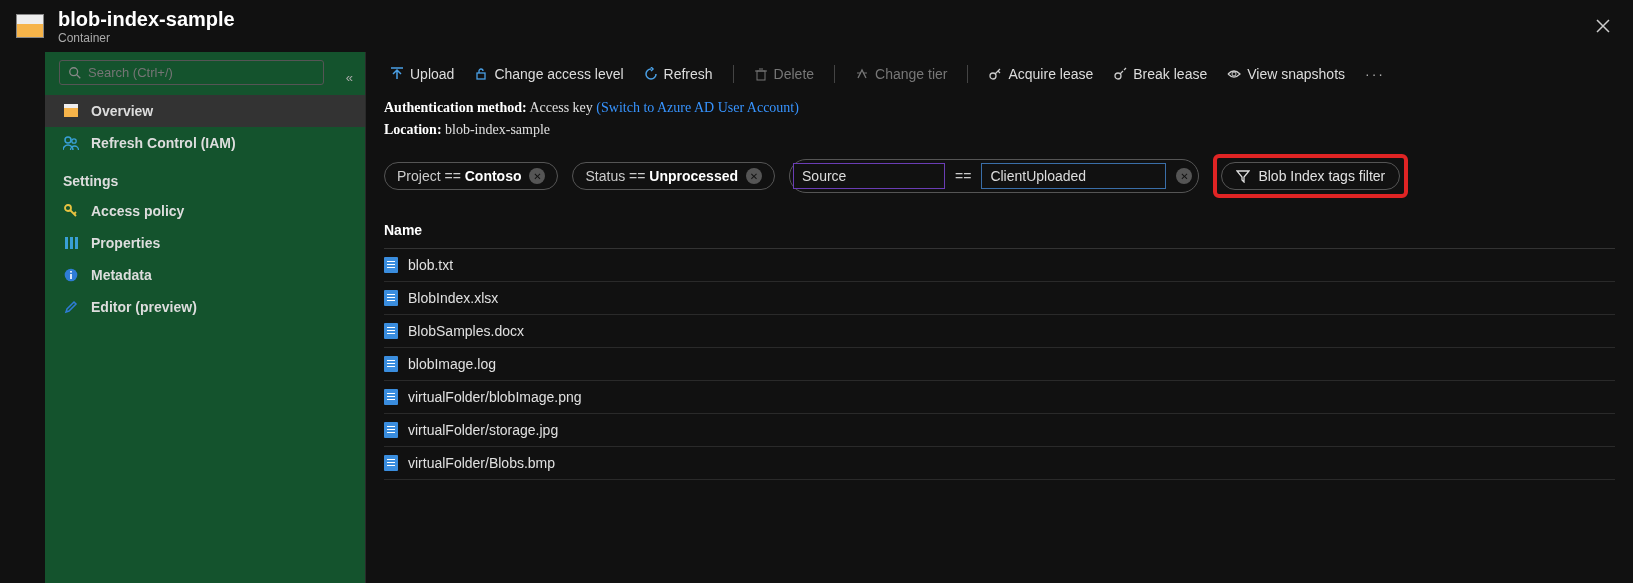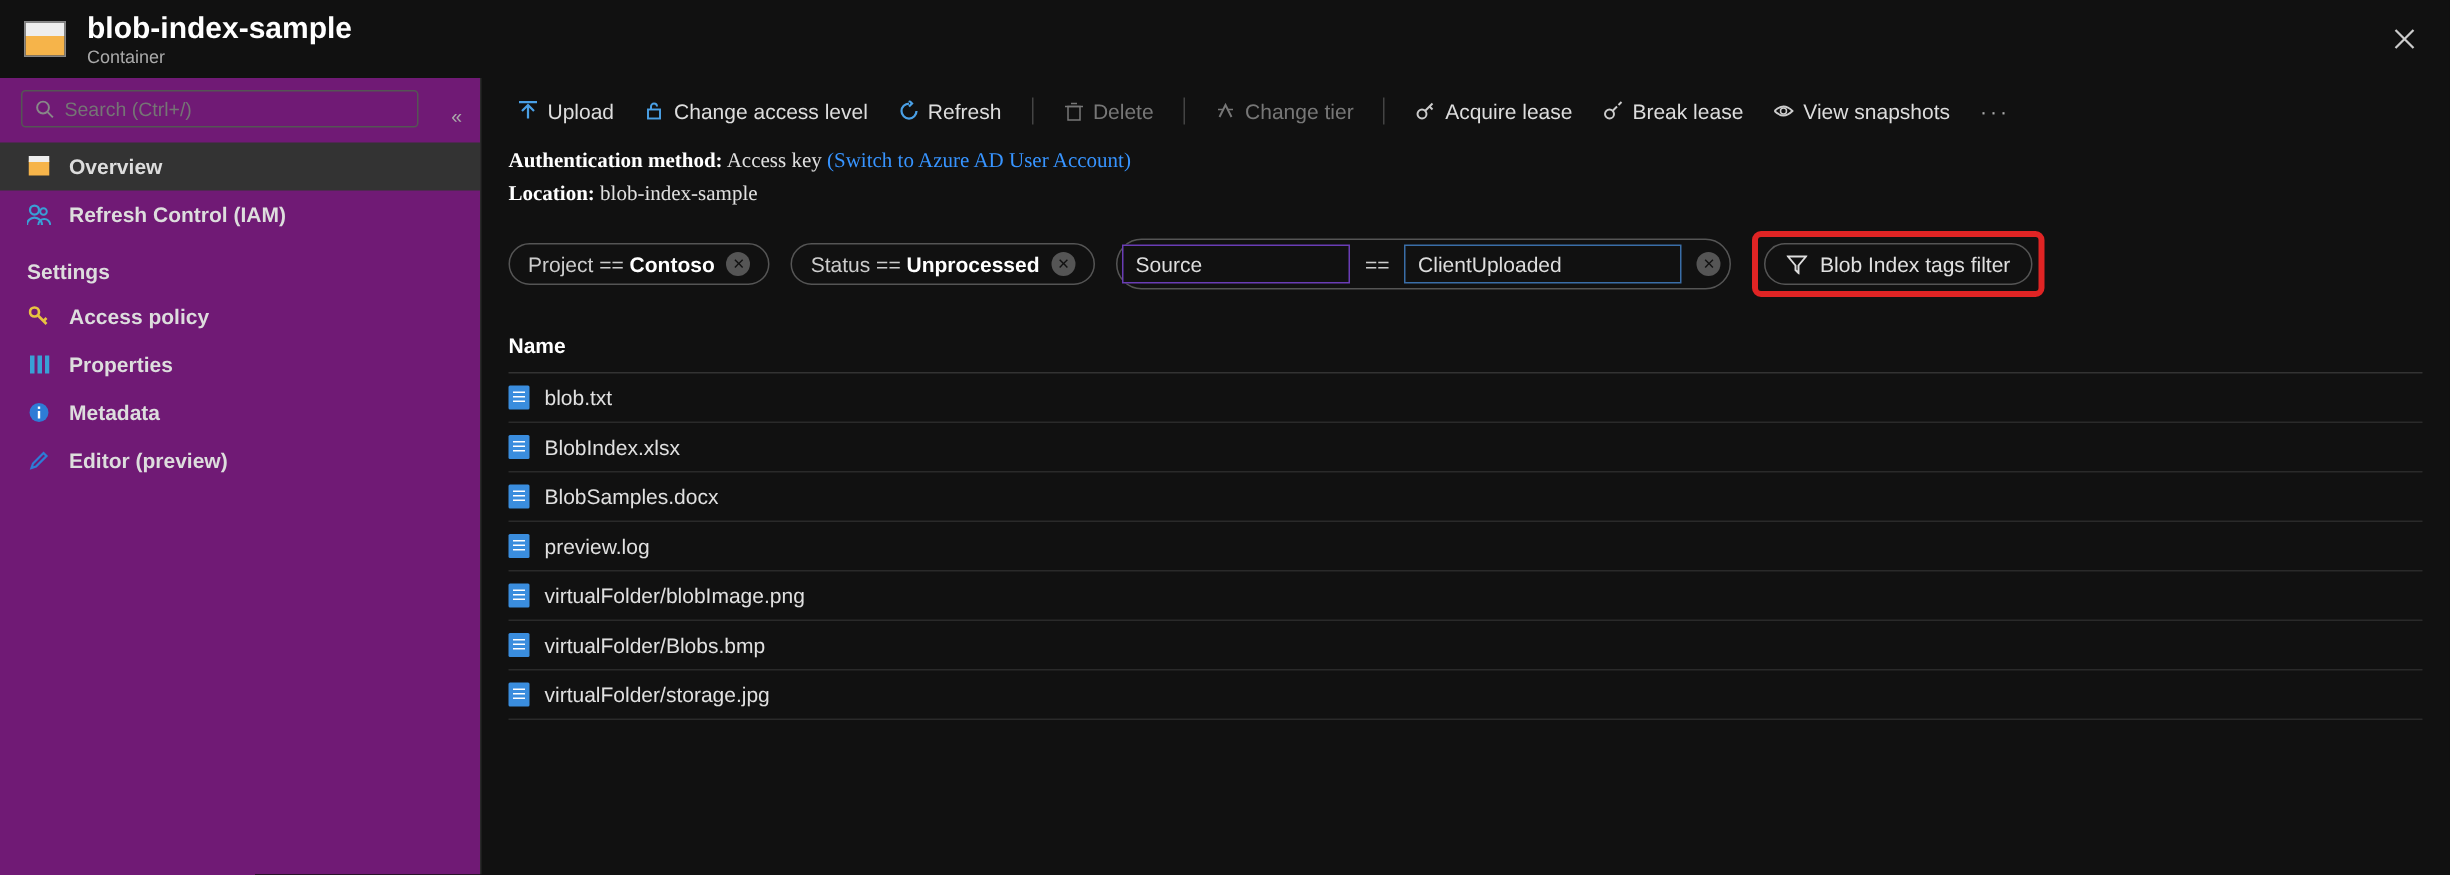--- a/index.html
+++ b/index.html
@@ -35,22 +35,23 @@
     cursor: pointer;
     padding: 6px;
   }
   
   .body {
     display: flex;
     height: calc(100% - 52px);
   }
   .sidebar {
     width: 320px;
-    background: #701a75;
+    background: #14532d;
     padding-top: 8px;
+    margin-left: 45px;
   }
   .search-wrap {
     display: flex;
     align-items: center;
     margin: 0 14px 10px;
     border: 1px solid #555;
     border-radius: 3px;
     padding: 4px 8px;
     color: #888;
   }
@@ -403,30 +404,30 @@
           <div class="trow">
             <span class="file-icon"></span>
             <span>BlobIndex.xlsx</span>
           </div>
           <div class="trow">
             <span class="file-icon"></span>
             <span>BlobSamples.docx</span>
           </div>
           <div class="trow">
             <span class="file-icon"></span>
-            <span>preview.log</span>
+            <span>blobImage.log</span>
           </div>
           <div class="trow">
             <span class="file-icon"></span>
             <span>virtualFolder/blobImage.png</span>
           </div>
           <div class="trow">
             <span class="file-icon"></span>
+            <span>virtualFolder/storage.jpg</span>
+          </div>
+          <div class="trow">
+            <span class="file-icon"></span>
             <span>virtualFolder/Blobs.bmp</span>
-          </div>
-          <div class="trow">
-            <span class="file-icon"></span>
-            <span>virtualFolder/storage.jpg</span>
           </div>
         </div>
     </div>
   </div>
 </div>
 
 </body></html>

